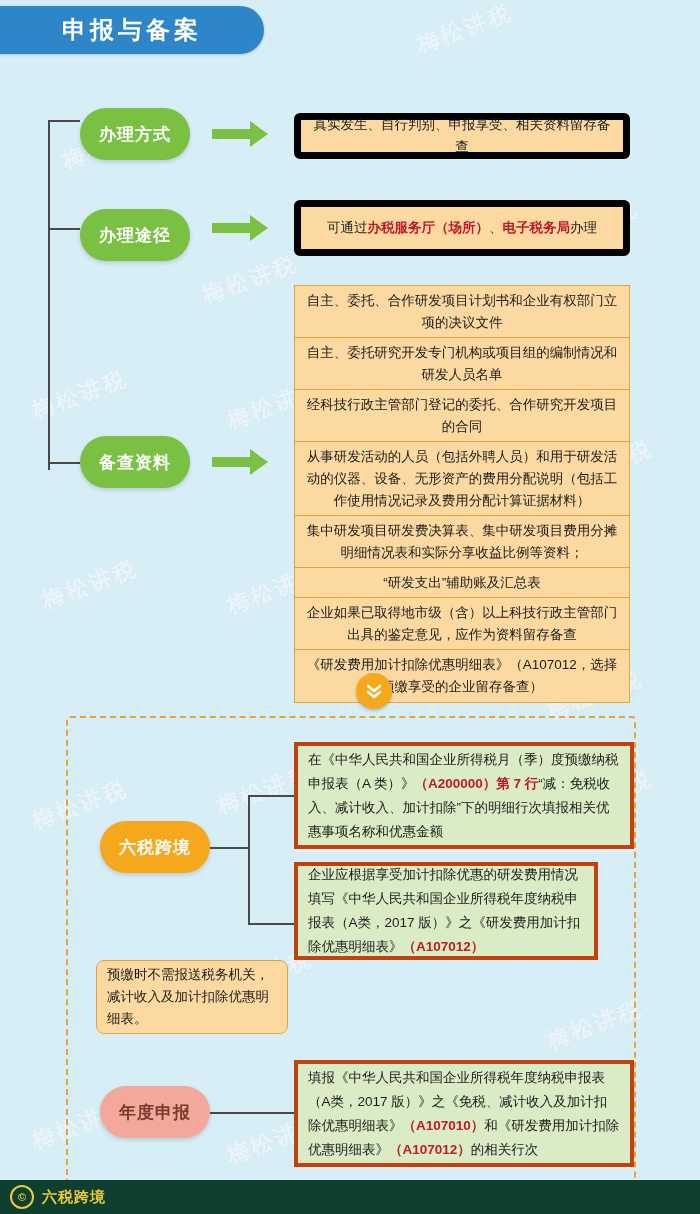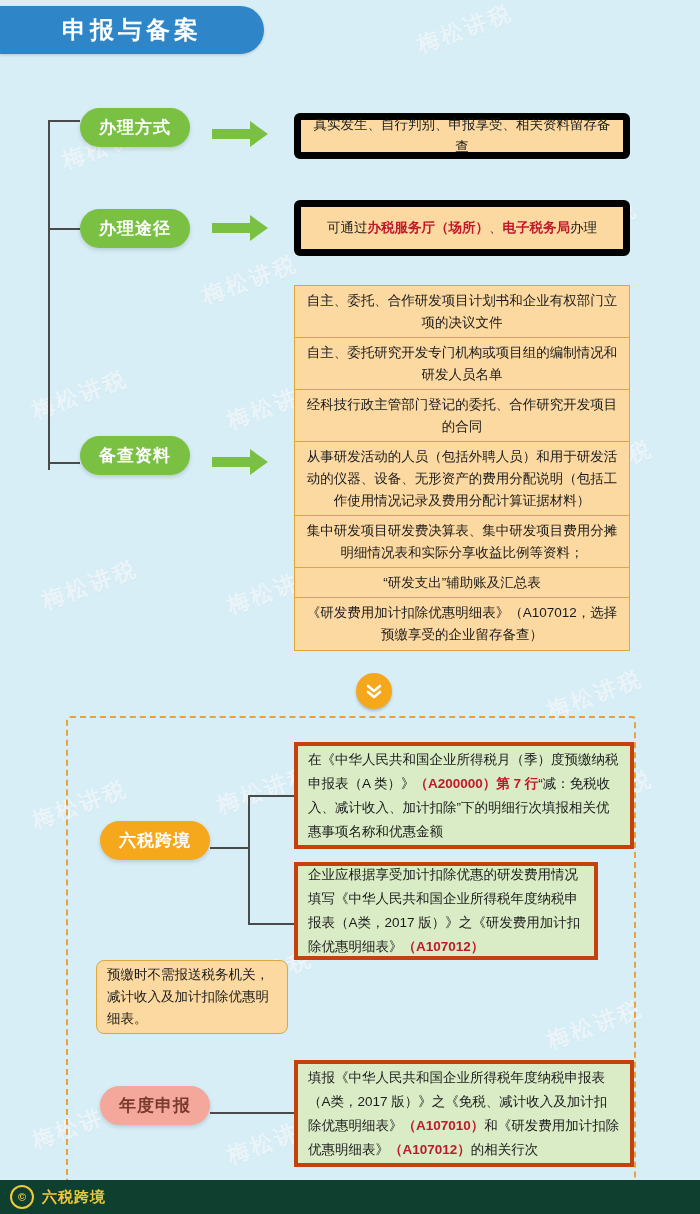--- a/index.html
+++ b/index.html
@@ -44,21 +44,21 @@
     width:2px;height:350px;
     background:#4a4a4a;
   }
   .rail-stub{
     position:absolute;
     height:2px;background:#4a4a4a;
   }
   
   .pill{
     position:absolute;
-    width:110px;height:39px;
+    width:110px;height:52px;
     border-radius:26px;
     display:flex;align-items:center;justify-content:center;
     color:#fff;font-size:17px;font-weight:700;letter-spacing:1px;
     box-shadow:0 2px 4px rgba(0,0,0,.15);
   }
   .pill.green{background:#7ac043;}
   .pill.orange{background:#f5a81c;}
   .pill.pink{background:#f4a89b;color:#7a3a2e;}
   .arrow-body{
     position:absolute;
@@ -208,20 +208,21 @@
   <div class="arrow-head" style="left:250px;top:449px;"></div>
 </div>
 
 <div class="stack" style="top:285px;">
   <div class="row" style="height:52px;display:flex;align-items:center;justify-content:center;">自主、委托、合作研发项目计划书和企业有权部门立项的决议文件</div>
   <div class="row" style="height:52px;display:flex;align-items:center;justify-content:center;">自主、委托研究开发专门机构或项目组的编制情况和研发人员名单</div>
   <div class="row" style="height:52px;display:flex;align-items:center;justify-content:center;">经科技行政主管部门登记的委托、合作研究开发项目的合同</div>
   <div class="row" style="height:74px;display:flex;align-items:center;justify-content:center;">从事研发活动的人员（包括外聘人员）和用于研发活动的仪器、设备、无形资产的费用分配说明（包括工作使用情况记录及费用分配计算证据材料）</div>
   <div class="row" style="height:52px;display:flex;align-items:center;justify-content:center;">集中研发项目研发费决算表、集中研发项目费用分摊明细情况表和实际分享收益比例等资料；</div>
   <div class="row" style="height:30px;display:flex;align-items:center;justify-content:center;">“研发支出”辅助账及汇总表</div>
+  <div class="row" style="height:52px;display:flex;align-items:center;justify-content:center;">企业如果已取得地市级（含）以上科技行政主管部门出具的鉴定意见，应作为资料留存备查</div>
   <div class="row" style="height:52px;display:flex;align-items:center;justify-content:center;">《研发费用加计扣除优惠明细表》（A107012，选择预缴享受的企业留存备查）</div>
 </div>
 
 <div class="chev">
   <svg width="20" height="20" viewBox="0 0 20 20">
     <polyline points="4,5 10,10 16,5" fill="none" stroke="#ffffff" stroke-width="2.6" stroke-linecap="round" stroke-linejoin="round"></polyline>
     <polyline points="4,11 10,16 16,11" fill="none" stroke="#ffffff" stroke-width="2.6" stroke-linecap="round" stroke-linejoin="round"></polyline>
   </svg>
 </div>
 

